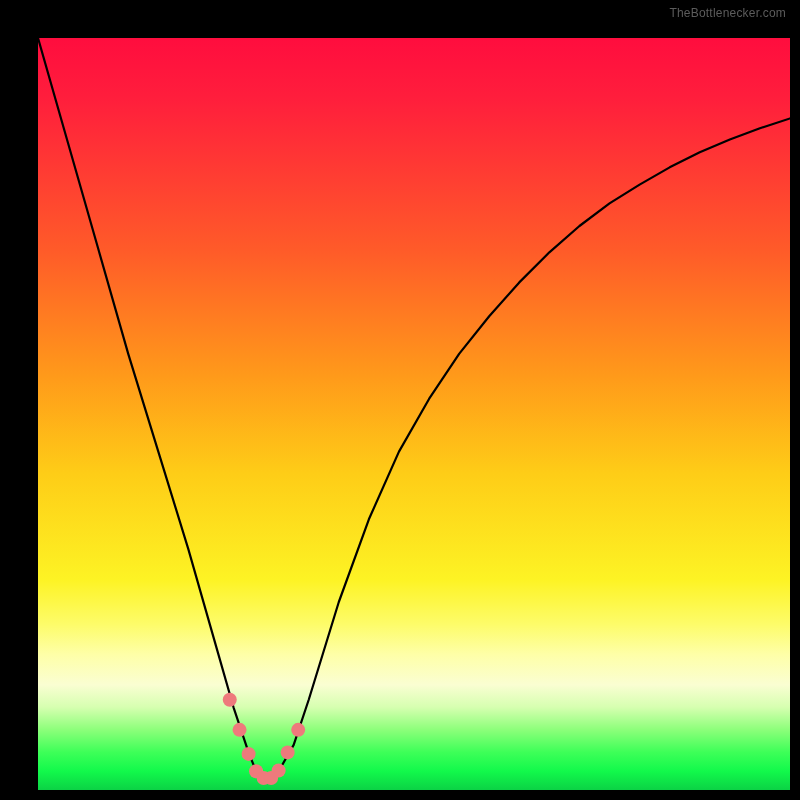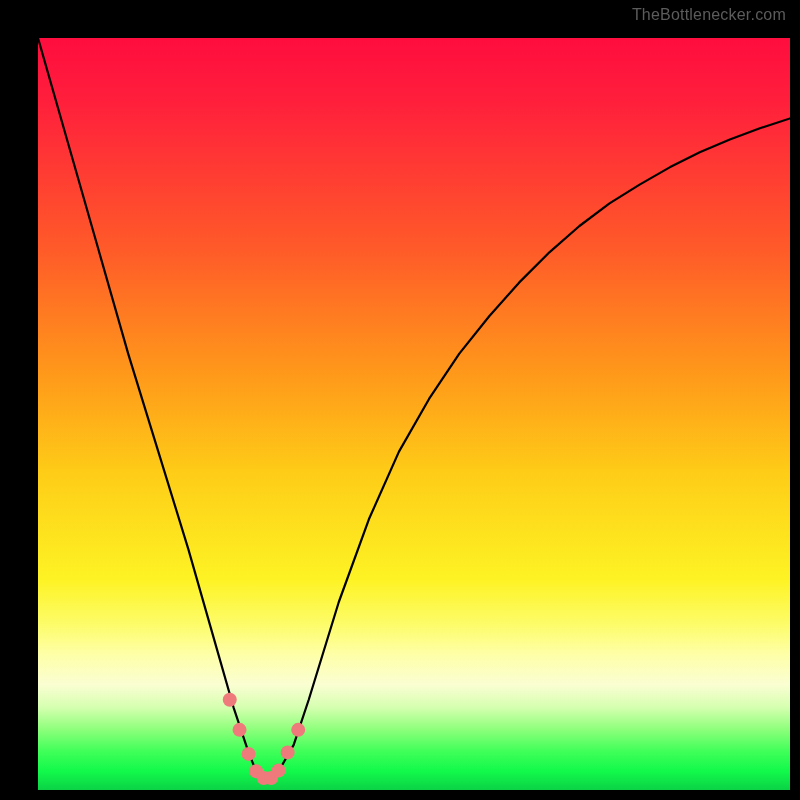--- a/index.html
+++ b/index.html
@@ -59,21 +59,21 @@
     height: 752px;
   }
   .data-point {
     fill: #ee7a7c;
   }
   #watermark {
     position: absolute;
     top: 6px;
     right: 14px;
     color: #5c5c5c;
-    font-size: 16px;
+    font-size: 12px;
     font-weight: 500;
     letter-spacing: 0.2px;
     user-select: none;
   }
 </style>
 </head>
 <body>
 
 <div id="outer">
   <div id="watermark">TheBottlenecker.com</div>

